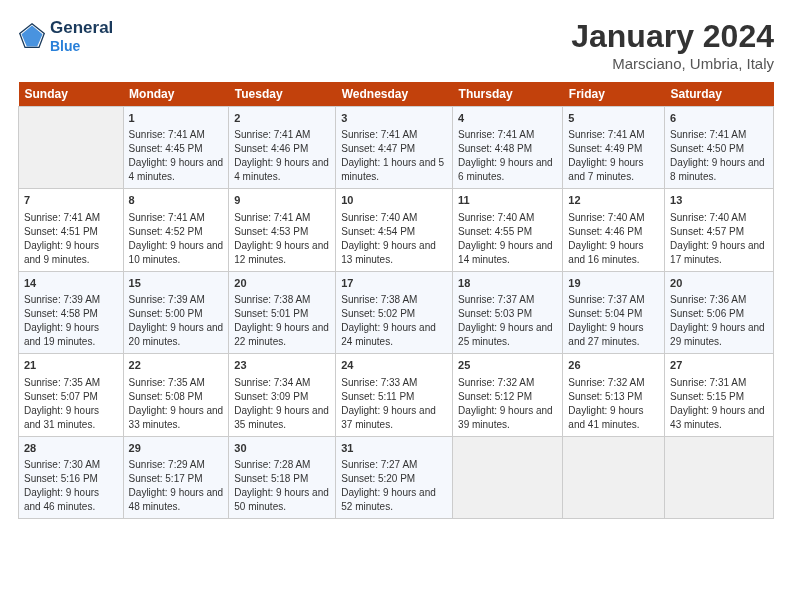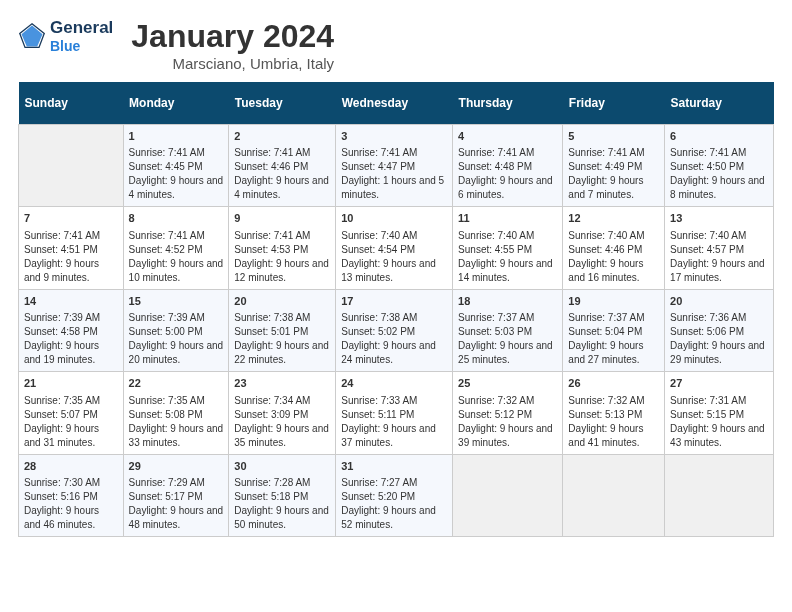--- a/index.html
+++ b/index.html
@@ -11,21 +11,21 @@
       overflow: hidden;
     }
     .page {
       width: 792px;
       height: 612px;
       padding: 18px 18px 10px 18px;
       background: #fff;
     }
     .header {
       display: flex;
-      justify-content: flex-start;
+      justify-content: space-between;
       align-items: flex-start;
       margin-bottom: 10px;
     }
     .logo {
       display: flex;
       align-items: center;
       gap: 4px;
     }
     .logo-icon {
       width: 28px;
@@ -43,24 +43,24 @@
     .subtitle {
       font-size: 15px;
       color: #555;
     }
     table {
       width: 100%;
       border-collapse: collapse;
       font-size: 10.5px;
     }
     .day-header {
-      background: #0c4a6e;
+      background: #c2410c;
       color: #fff;
       text-align: left;
-      padding: 14px 6px;
+      padding: 5px 6px;
       font-size: 12px;
       font-weight: bold;
     }
     td {
       border: 1px solid #ccc;
       vertical-align: top;
       padding: 4px 5px;
       font-size: 10px;
       color: #333;
       background: #fff;

